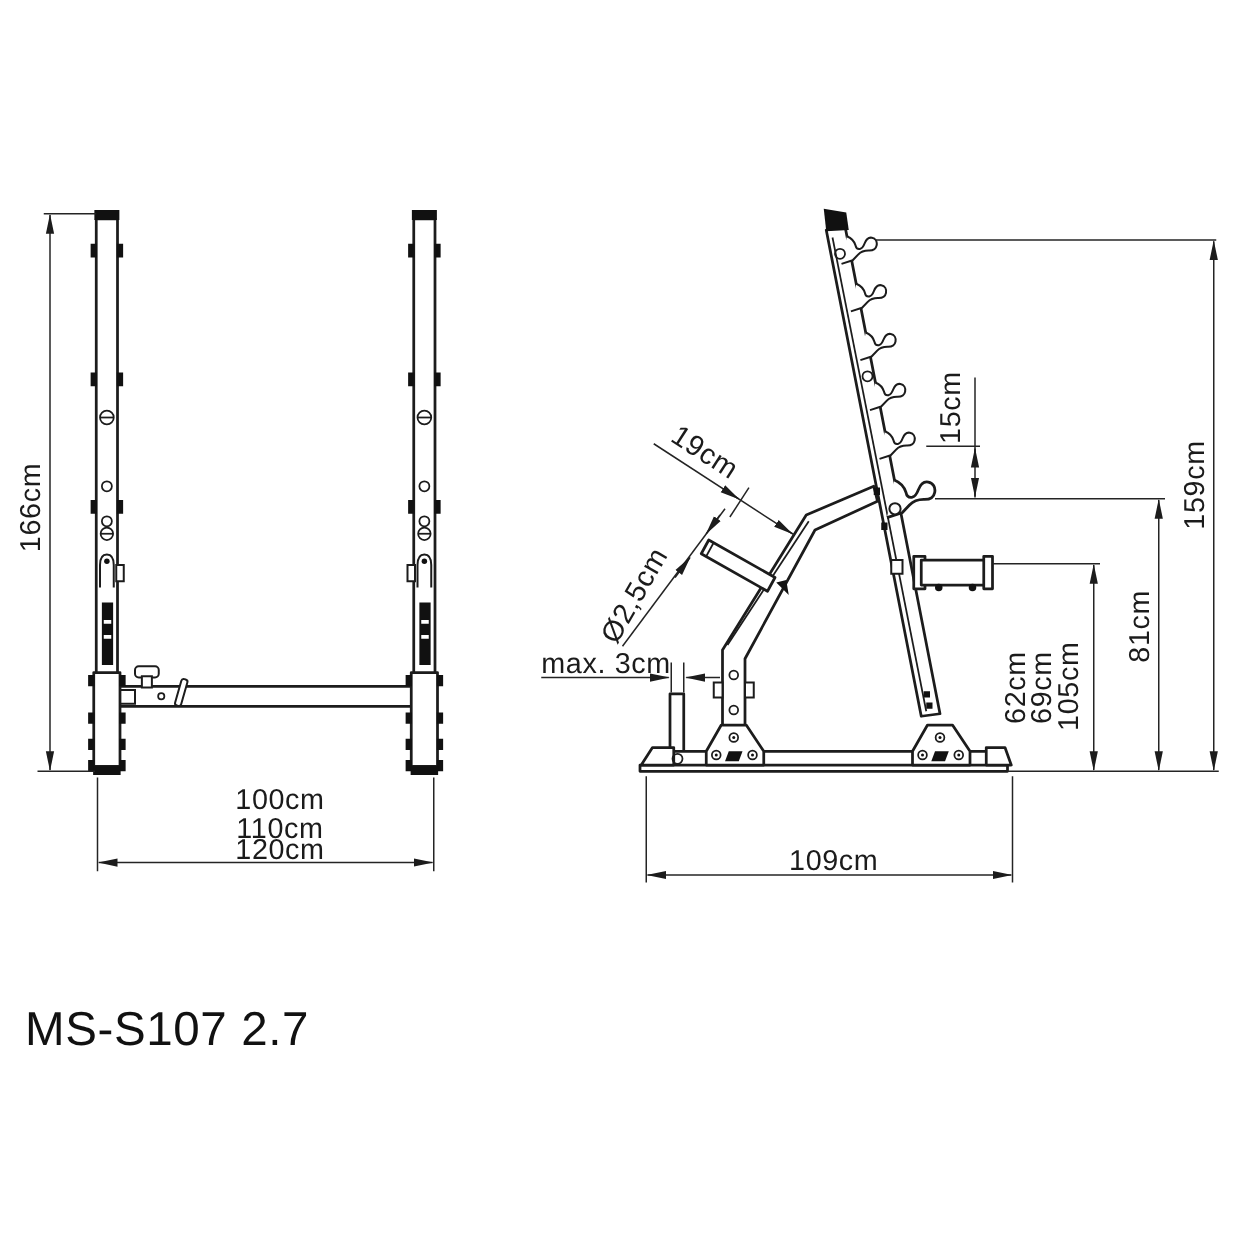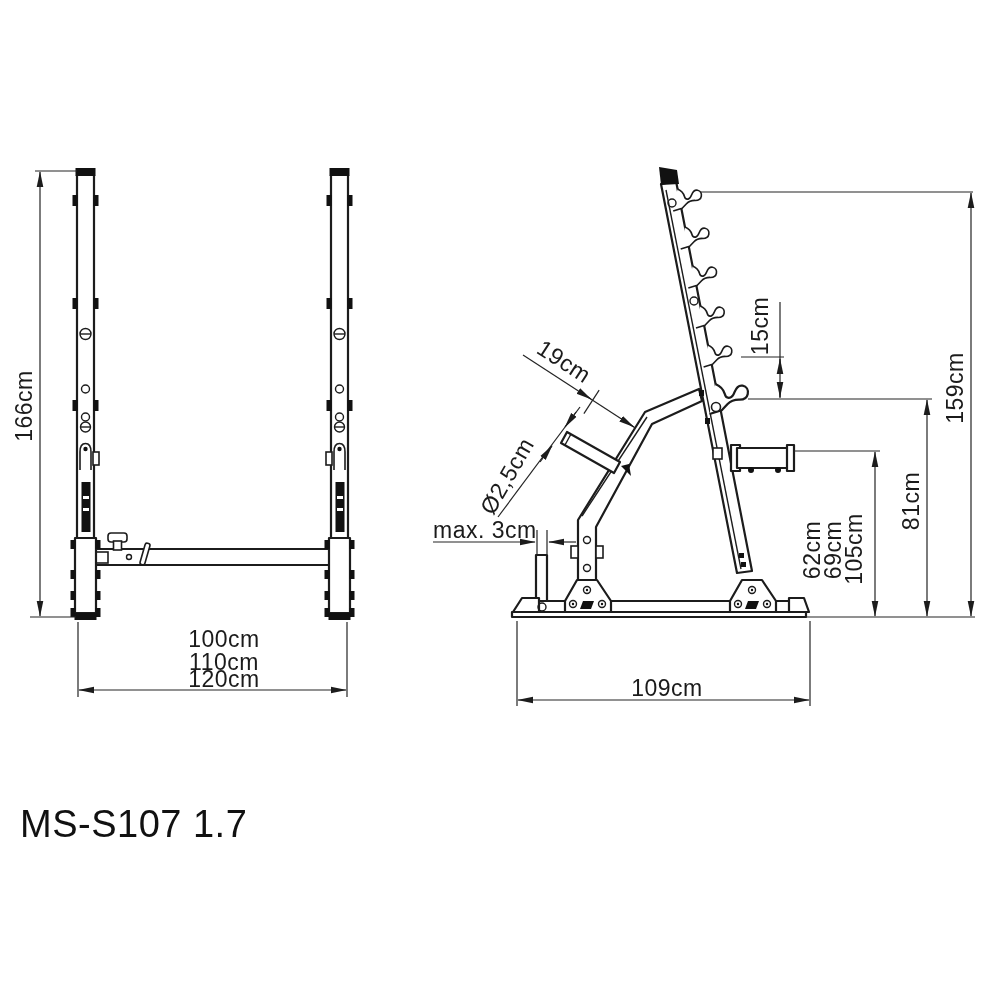--- a/index.html
+++ b/index.html
@@ -245,14 +245,14 @@
 
     <g>
       <line class="d" x1="517" y1="621" x2="517" y2="706"></line>
       <line class="d" x1="810" y1="621" x2="810" y2="706"></line>
       <line class="d" x1="518" y1="700" x2="809" y2="700" marker-start="url(#arr)" marker-end="url(#arr)"></line>
       <text class="dim" x="667" y="696" text-anchor="middle">109cm</text>
     </g>
   </g>
 </svg>
 
-<div class="title">MS-S107 1.7</div>
+<div class="title">MS-S107 2.7</div>
 </div>
 
 </body></html>

